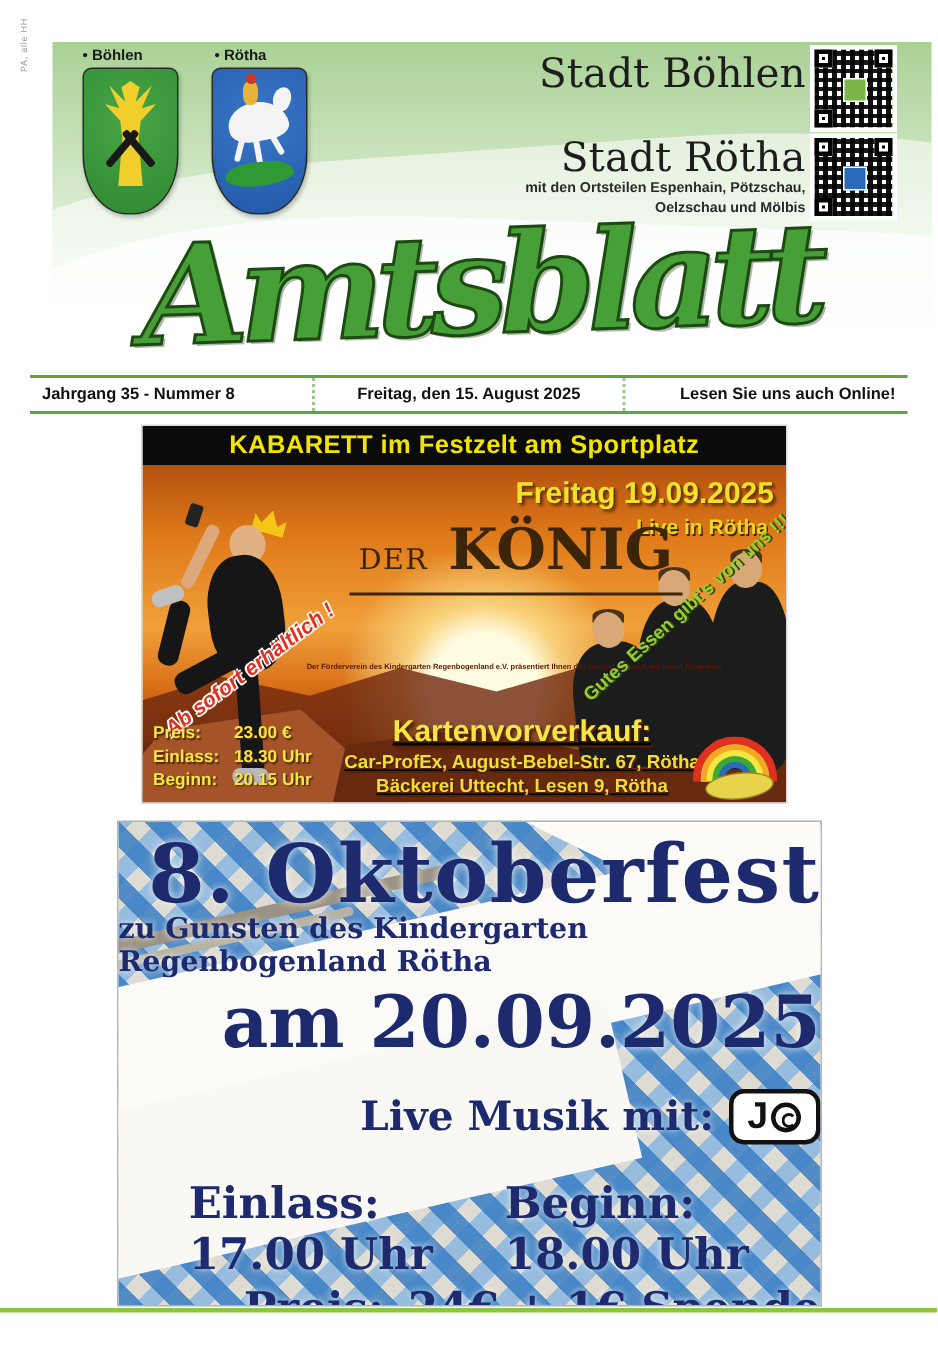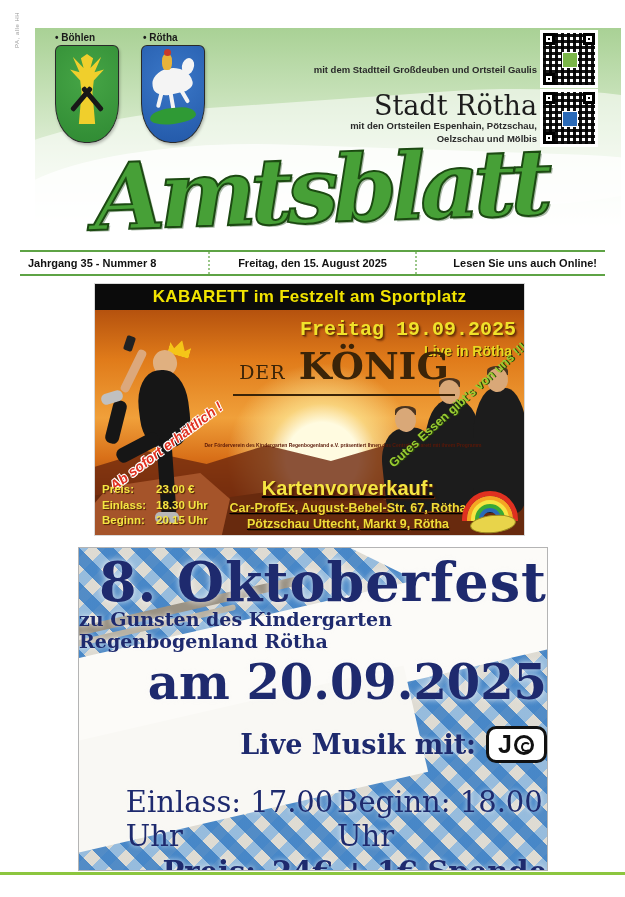--- a/index.html
+++ b/index.html
@@ -80,21 +80,21 @@
       radial-gradient(circle at 53% 66%,#fffbe0 0 36px,rgba(255,240,160,.65) 55px,rgba(255,200,80,0) 95px),
       linear-gradient(180deg,#b5520e 0%,#e07b1a 22%,#f0a03a 48%,#d86f18 66%,#93400f 84%,#702a0c 100%);}
   .p1-mountains{position:absolute;left:0;bottom:38px;width:100%;height:72px;background:rgba(110,40,14,.8);
       clip-path:polygon(0 58%,12% 36%,26% 54%,40% 28%,55% 50%,70% 24%,84% 46%,100% 30%,100% 100%,0 100%);}
   .p1-rocks{position:absolute;left:0;bottom:0;width:100%;height:58px;background:#682a0e;
       clip-path:polygon(0 32%,15% 12%,30% 36%,50% 16%,70% 42%,88% 22%,100% 40%,100% 100%,0 100%);}
   .p1-pedestal{position:absolute;left:0;bottom:0;width:135px;height:62px;background:#a5542a;
       clip-path:polygon(10% 22%,78% 0,100% 42%,94% 100%,0 100%,0 48%);}
 
   .p1-date{position:absolute;right:8px;top:8px;font-size:20px;font-weight:bold;color:#f0e22a;
-           text-shadow:1px 1px 0 #6b3208,2px 2px 2px rgba(60,20,0,.6);font-family:Liberation Mono, monospace;}
+           text-shadow:1px 1px 0 #6b3208,2px 2px 2px rgba(60,20,0,.6);}
   .p1-live{position:absolute;right:12px;top:33px;font-size:14px;font-weight:bold;color:#e8d820;
            text-shadow:1px 1px 0 #4a2206;}
   .p1-title{position:absolute;left:118px;top:36px;width:262px;text-align:center;
             font-family:"DejaVu Serif","Liberation Serif",serif;color:#3b2408;}
   .p1-title-row1{font-size:38px;font-weight:bold;line-height:40px;border-bottom:2px solid #3b2408;
                  display:inline-block;padding:0 6px 2px 6px;}
   .p1-title-row1 .der{font-size:19px;font-weight:normal;letter-spacing:1px;}
   .p1-title-row2{font-size:40px;font-weight:bold;line-height:44px;border-bottom:2px solid #3b2408;
                  display:inline-block;padding:0 4px;}
   .p1-note{position:absolute;left:108px;top:132px;width:280px;text-align:center;font-size:5px;
@@ -170,21 +170,21 @@
   .okt-date{font-size:48px;font-weight:bold;margin-top:2px;text-shadow:0 0 6px rgba(250,250,248,.9);}
   .okt-live{display:flex;align-items:center;gap:10px;margin-top:16px;}
   .okt-live-label{font-size:27px;font-weight:bold;text-shadow:0 0 5px rgba(250,250,248,.9);}
   .jj-logo{display:inline-flex;align-items:center;background:#ffffff;border:3px solid #111;border-radius:10px;
            padding:3px 9px;font-family:"Liberation Sans",sans-serif;font-weight:bold;font-size:25px;
            letter-spacing:1px;color:#111;line-height:1;}
   .jj-o{display:inline-block;width:20px;height:20px;border:3px solid #111;border-radius:50%;box-sizing:border-box;
         position:relative;margin:0 1px;}
   .jj-o::after{content:"";position:absolute;left:4px;top:4px;width:6px;height:6px;border:2px solid #111;
         border-radius:50%;border-right-color:transparent;}
-  .okt-times{width:90%;display:flex;justify-content:space-between;margin-top:22px;font-size:29px;font-weight:normal;
+  .okt-times{width:90%;display:flex;justify-content:space-between;margin-top:22px;font-size:29px;font-weight:bold;
              text-shadow:0 0 5px rgba(250,250,248,.8);}
   .okt-price{font-size:29px;font-weight:bold;margin-top:2px;text-shadow:0 0 5px rgba(250,250,248,.8);}
   .okt-price .val{margin-left:16px;}
 
   .bottom-rule{position:absolute;left:0;top:872px;width:625px;height:3px;background:#8cc63f;}
 </style>
 </head>
 <body>
 
 <div class="page">
@@ -208,21 +208,21 @@
     <div class="horse"></div>
     <div class="horse-head"></div>
     <div class="horse-leg hl1"></div>
     <div class="horse-leg hl2"></div>
     <div class="horse-leg hl3"></div>
     <div class="rider"></div>
     <div class="rider-helm"></div>
     <div class="dragon"></div>
   </div>
 
-  <div class="city-sub" style="right:88px;top:64px;width:260px;">mit dem Stadtteil Großdeuben und Ortsteil Gaulis</div>
+  <div class="city-title" style="right:88px;top:34px;">Stadt Böhlen</div>
   <div class="qr" style="right:30px;top:33px;">
     <div class="fp tl"></div>
       <div class="fp tr"></div>
       <div class="fp bl"></div>
     <div class="emblem green"></div>
   </div>
 
   <div class="city-title" style="right:88px;top:90px;">Stadt Rötha</div>
   <div class="city-sub" style="right:88px;top:133px;width:240px;">Oelzschau und Mölbis</div>
   <div class="city-sub" style="right:88px;top:120px;width:240px;">mit den Ortsteilen Espenhain, Pötzschau,</div>
@@ -294,21 +294,21 @@
           </div>
         <div class="row">
             <span class="lbl">Beginn:</span>
             <span>20.15 Uhr</span>
           </div>
       </div>
 
       <div class="p1-presale">
         <div class="p1-presale-title">Kartenvorverkauf:</div>
         <div class="p1-presale-line">Car-ProfEx, August-Bebel-Str. 67, Rötha</div>
-        <div class="p1-presale-line">Pötzschau Uttecht, Markt 9, Rötha</div>
+        <div class="p1-presale-line">Bäckerei Uttecht, Lesen 9, Rötha</div>
       </div>
 
       <div class="p1-food">Gutes Essen gibt's von uns !!!</div>
 
       <div class="rainbow-logo">
         <div class="rainbow"></div>
         <div class="plate"></div>
       </div>
     </div>
   </div>

